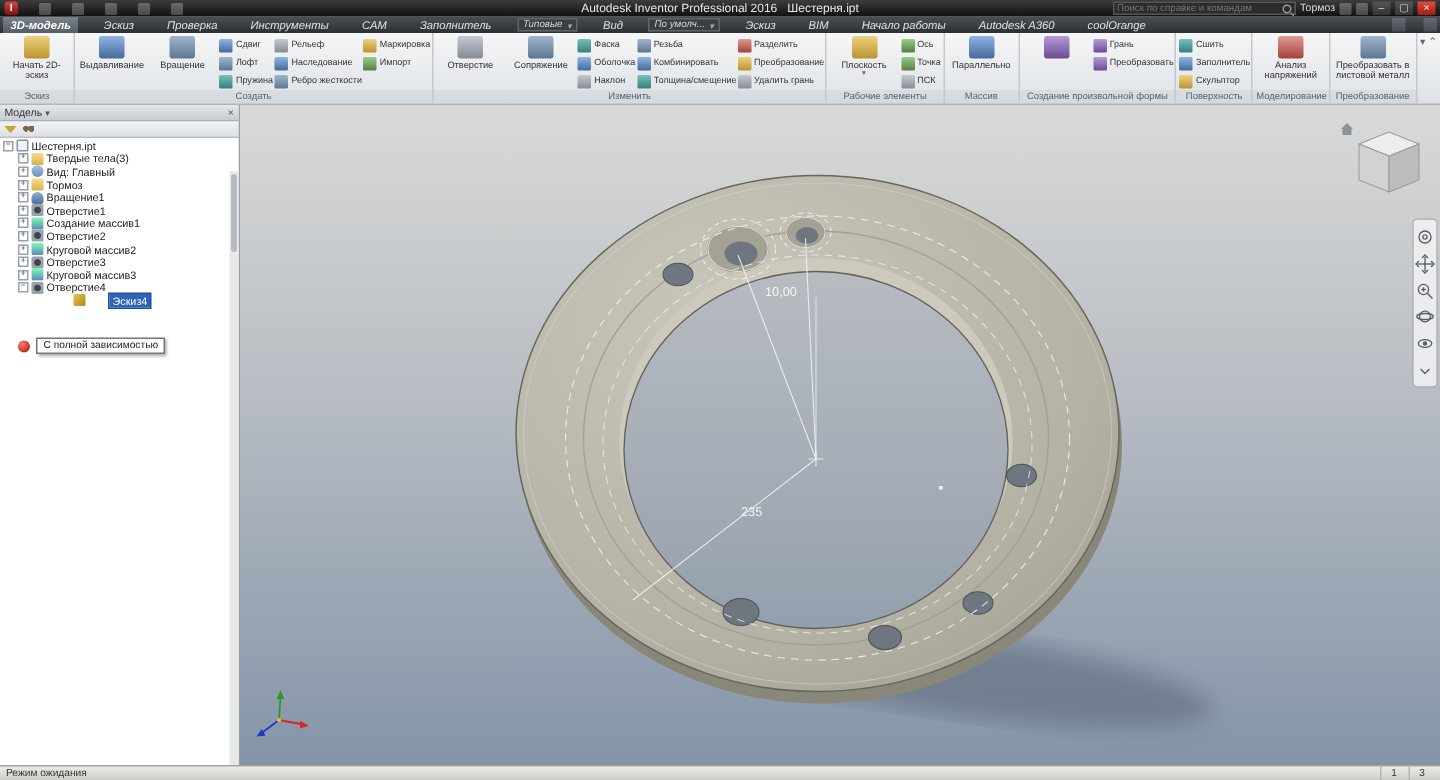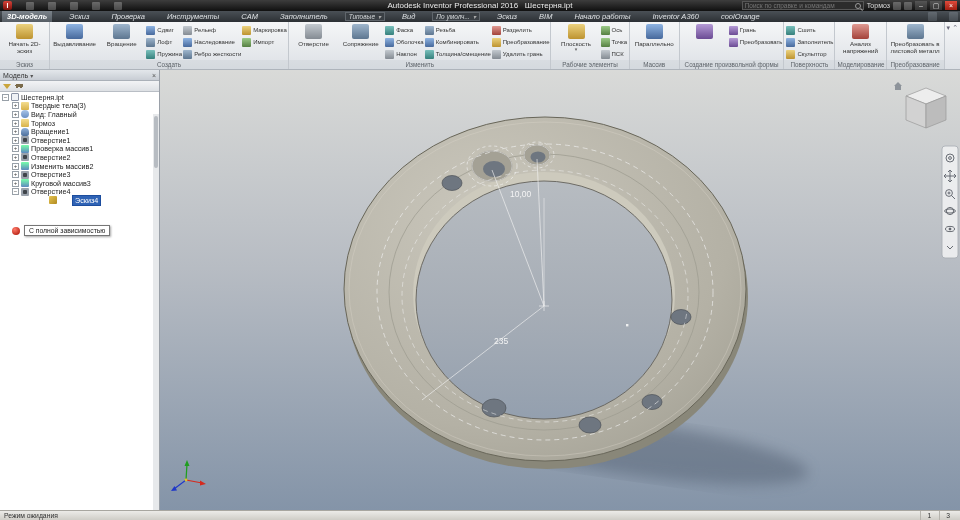--- a/index.html
+++ b/index.html
@@ -127,21 +127,21 @@
     <div class="tab">Проверка</div>
     <div class="tab">Инструменты</div>
     <div class="tab">CAM</div>
     <div class="tab">Заполнитель</div>
     <div class="combo">Типовые</div>
     <div class="tab">Вид</div>
     <div class="combo">По умолч...</div>
     <div class="tab">Эскиз</div>
     <div class="tab">BIM</div>
     <div class="tab">Начало работы</div>
-    <div class="tab">Inventor A360</div>
+    <div class="tab">Autodesk A360</div>
     <div class="tab">coolOrange</div>
     <div class="spacer"></div>
     <div class="tb-icon"></div>
     <div class="tb-icon"></div>
   </div>
 
   <div class="ribbon">
 
     <div class="rgroup">
       <div class="rbody">
@@ -400,31 +400,31 @@
             <span>Вращение1</span>
           </div>
         <div class="trow ind1">
             <span class="exp plus"></span>
             <span class="ticon t-hole"></span>
             <span>Отверстие1</span>
           </div>
         <div class="trow ind1">
             <span class="exp plus"></span>
             <span class="ticon t-pattern"></span>
-            <span>Проверка массив1</span>
+            <span>Создание массив1</span>
           </div>
         <div class="trow ind1">
             <span class="exp plus"></span>
             <span class="ticon t-hole"></span>
             <span>Отверстие2</span>
           </div>
         <div class="trow ind1">
             <span class="exp plus"></span>
             <span class="ticon t-pattern"></span>
-            <span>Изменить массив2</span>
+            <span>Круговой массив2</span>
           </div>
         <div class="trow ind1">
             <span class="exp plus"></span>
             <span class="ticon t-hole"></span>
             <span>Отверстие3</span>
           </div>
         <div class="trow ind1">
             <span class="exp plus"></span>
             <span class="ticon t-pattern"></span>
             <span>Круговой массив3</span>

